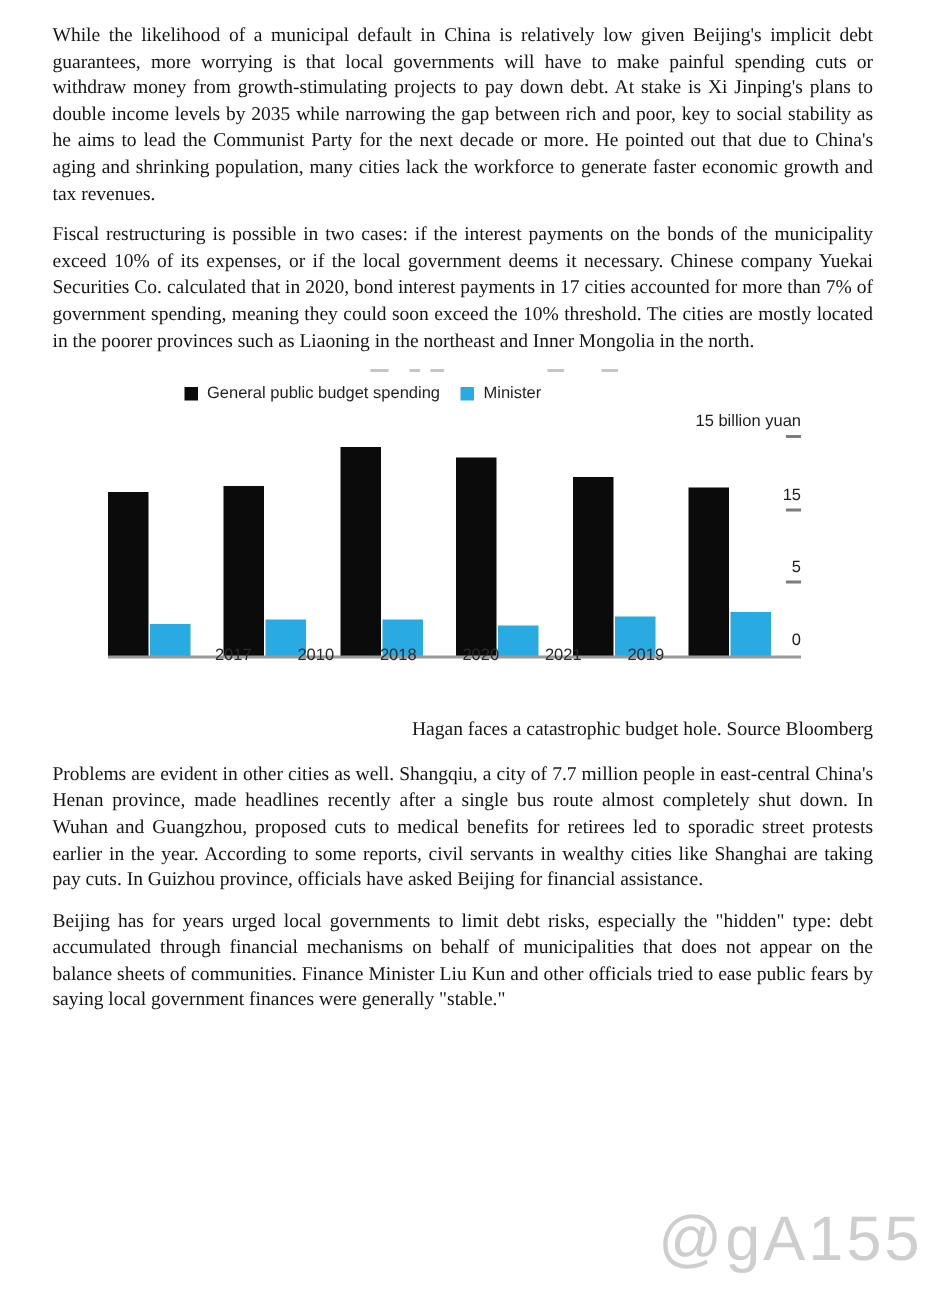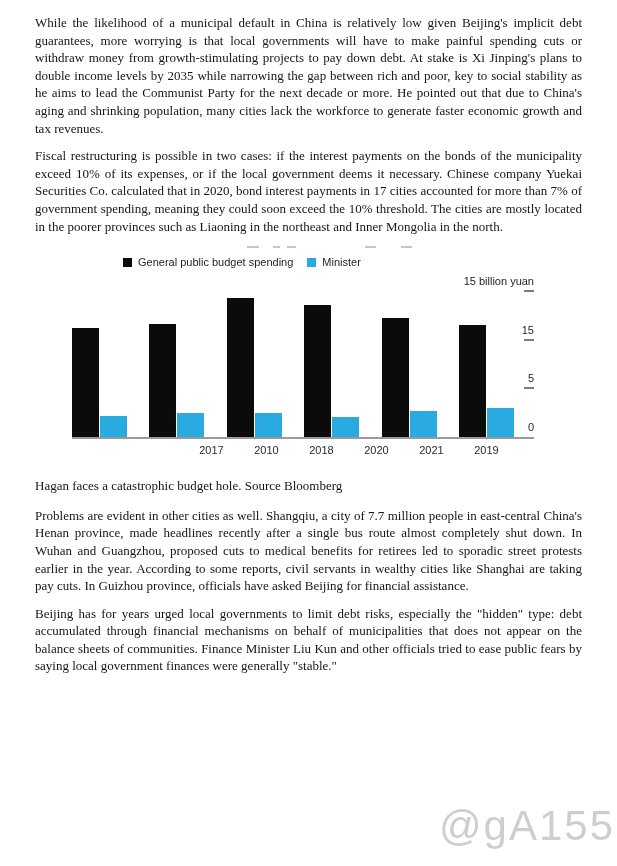--- a/index.html
+++ b/index.html
@@ -2,21 +2,21 @@
 <html><head>
 <meta charset="utf-8">
 <style>
   html,body{margin:0;padding:0;background:#ffffff;}
   body{width:617px;height:866px;overflow:hidden;position:relative;
        font-family:"Liberation Serif",serif;color:#151515;}
   .page{position:relative;width:547px;padding:14px 35px 0 35px;}
   h1.heading{font-size:13.5px;font-weight:bold;margin:0 0 13px 0;line-height:17px;}
   .para{font-size:13px;line-height:17.6px;margin:0 0 10px 0;
         text-align:justify;text-justify:inter-word;}
-  .caption{font-size:13px;line-height:17.6px;margin:14px 0 12px 0;text-align:left;}
+  .caption{font-size:13px;line-height:17.6px;margin:14px 0 12px 0;text-align:right;}
 
   
   .chart{position:relative;width:547px;height:218px;margin:6px 0 0 0;
          font-family:"Liberation Sans",sans-serif;}
   .artifacts span{position:absolute;top:1px;height:2px;background:#c6c6c6;display:block;}
   .artifacts span:nth-child(1){left:212px;width:12px;}
   .artifacts span:nth-child(2){left:238px;width:7px;}
   .artifacts span:nth-child(3){left:252px;width:9px;}
   .artifacts span:nth-child(4){left:330px;width:11px;}
   .artifacts span:nth-child(5){left:366px;width:11px;}
@@ -25,22 +25,22 @@
   .legend-swatch{width:9px;height:9px;display:inline-block;}
   .legend-label{font-size:11px;color:#1f1f1f;}
   .plot{position:absolute;left:37px;bottom:25px;width:442px;height:146px;
         display:flex;justify-content:space-between;align-items:flex-end;}
   .bar-group{width:55px;display:flex;justify-content:space-between;align-items:flex-end;}
   .bar{width:27px;}
   .baseline{position:absolute;left:37px;top:192px;width:462px;height:2px;background:#9a9a9a;}
   .ytick-label{position:absolute;right:48px;width:110px;text-align:right;
                font-size:11px;color:#1e1e1e;height:14px;line-height:14px;}
   .ytick-dash{position:absolute;right:48px;width:10px;height:2px;background:#7c7c7c;}
-  .xlabels{position:absolute;left:37px;top:199px;width:442px;
-           display:flex;justify-content:flex-end;}
+  .xlabels{position:absolute;left:37px;top:186px;width:442px;
+           display:flex;justify-content:center;}
   .xlabel{width:55px;text-align:center;font-size:11px;color:#2a2a2a;}
 
   .watermark{position:absolute;top:802px;right:2px;z-index:5;pointer-events:none;
              font-family:"Liberation Sans",sans-serif;font-size:42px;
              color:rgba(125,125,125,0.38);letter-spacing:2px;font-weight:300;}
 </style>
 </head>
 <body>
 
 <div class="page">

